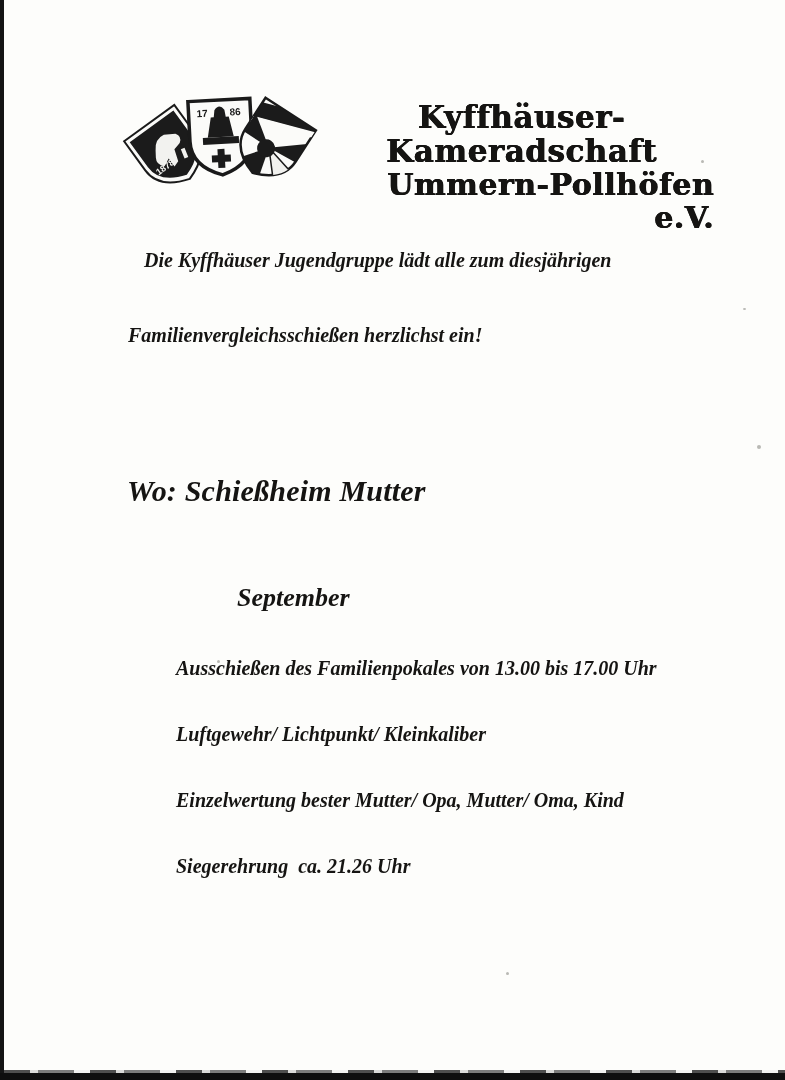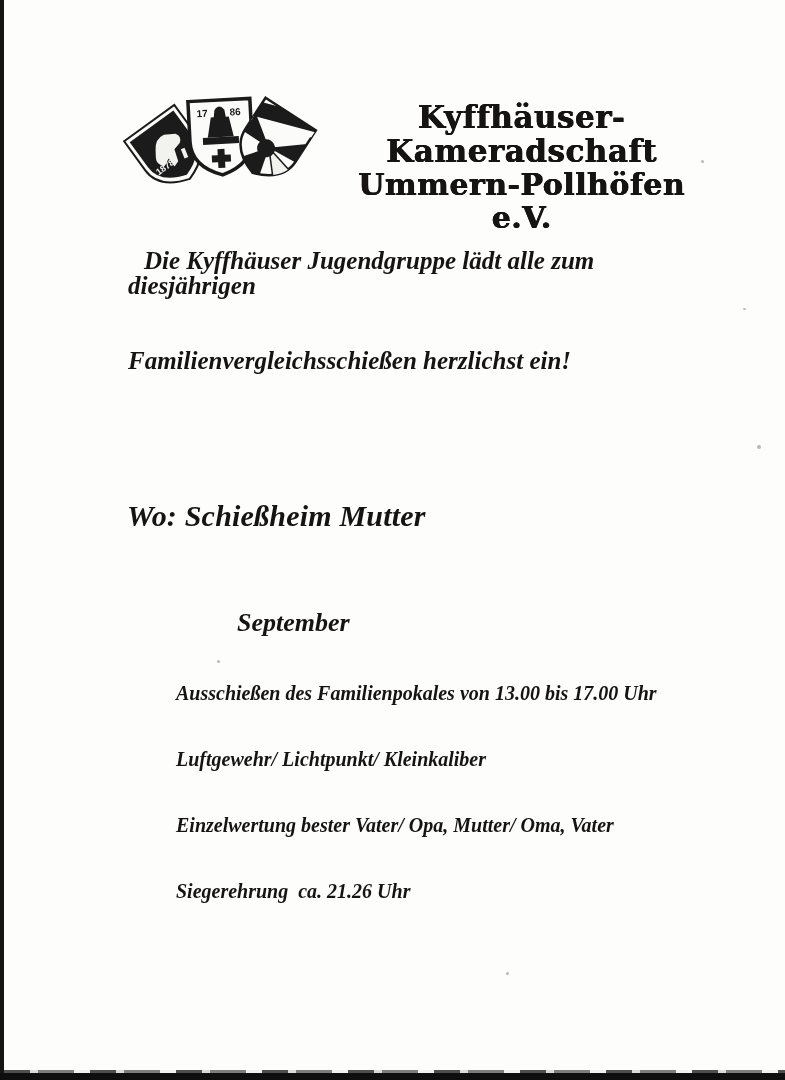--- a/index.html
+++ b/index.html
@@ -40,25 +40,25 @@
   .org-title {
     width: 385px; margin-left: 6px; margin-top: 14px;
     text-align:center;
     font-family:"DejaVu Serif", serif;
     font-weight:bold;
     line-height:1.1;
     letter-spacing: .5px;
     text-shadow: .7px 0 0 #151412, 0 .4px 0 #151412;
   }
   .org-title .l1 { font-size:31px; }
-  .org-title .l2 { font-size:30px; }
+  .org-title .l2 { font-size:30px;text-align:right; }
 
   .it { font-style:italic; font-weight:bold; white-space:pre-wrap; }
 
-  .intro { margin:4px 0 0 128px; font-size:25px; line-height:25px; width:560px; }
+  .intro { margin:4px 0 0 128px; font-size:20px; line-height:25px; width:560px; }
   .intro .l1 { text-indent:16px; }
 
   .event-block { margin:0 0 0 127px; font-size:30px; line-height:37px; letter-spacing:.2px; }
 
   .prog-head { margin:0 0 0 237px; font-size:26px; line-height:30px; }
 
   .prog-list { margin:0 0 0 176px; font-size:20px; line-height:22px; width:580px; }
 </style>
 </head>
 <body>
@@ -115,21 +115,21 @@
   </div>
 
   <div class="event-block it">
     <div>Wo: Schießheim Mutter</div>
   </div>
 
   <div class="prog-head it">September</div>
   <div class="prog-list it">
     <div>Ausschießen des Familienpokales von 13.00 bis 17.00 Uhr</div>
     <div>Luftgewehr/ Lichtpunkt/ Kleinkaliber</div>
-    <div>Einzelwertung bester Vater/ Opa, Mutter/ Oma, Vater</div>
+    <div>Einzelwertung bester Mutter/ Opa, Mutter/ Oma, Kind</div>
     <div>Siegerehrung  ca. 21.26 Uhr</div>
     
     
     
   </div>
 
   <div class="speck" style="left:701px; top:160px; width:3px; height:3px;"></div>
   <div class="speck" style="left:743px; top:308px; width:3px; height:2px;"></div>
   <div class="speck" style="left:757px; top:445px; width:4px; height:4px;"></div>
   <div class="speck" style="left:506px; top:972px; width:3px; height:3px;"></div>

